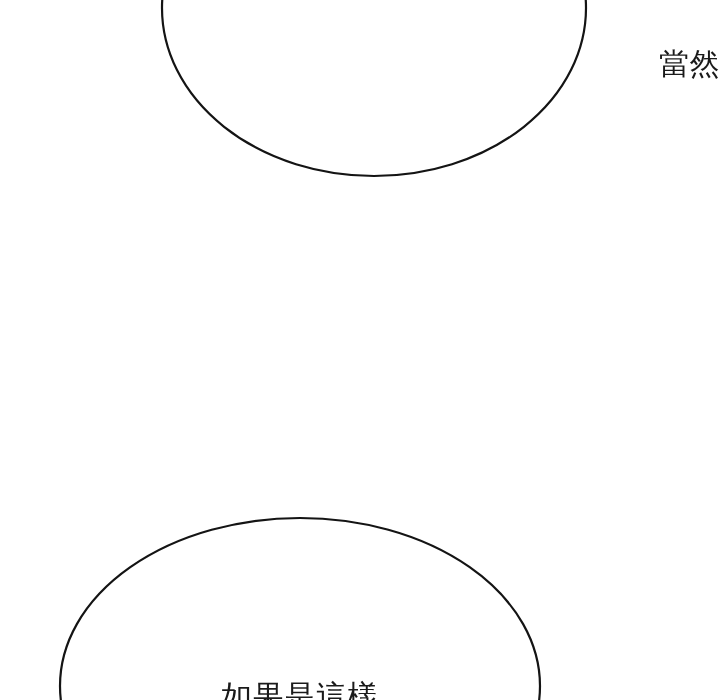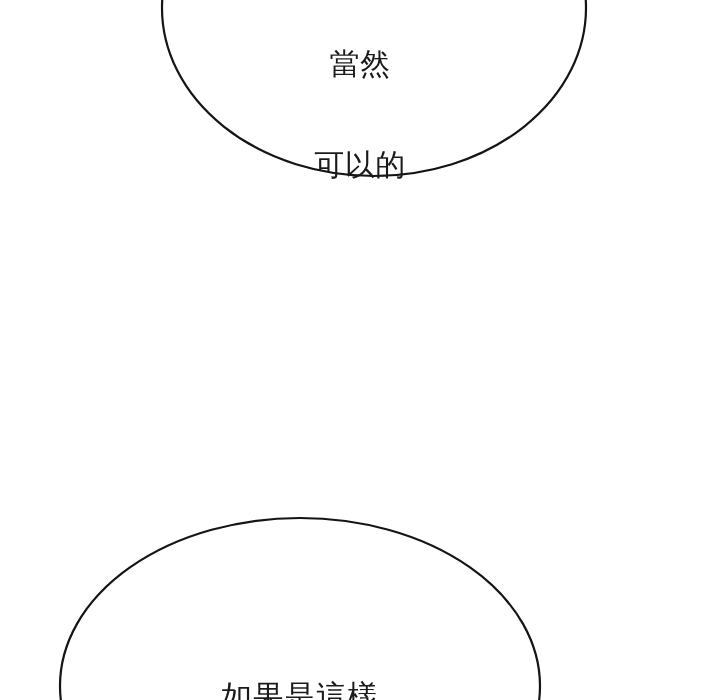--- a/index.html
+++ b/index.html
@@ -39,20 +39,21 @@
   }
   
   #bubble-top-text {
     left: 0;
     top: -20px;
     width: 720px;
     font-size: 30px;
   }
   #bubble-top-text .line {
     display: block;
+    text-align: right;
   }
   
   #bubble-bottom-text {
     left: 0;
     top: 611px;
     width: 600px;
     font-size: 31px;
   }
   #bubble-bottom-text .line {
     display: block;
@@ -65,21 +66,20 @@
 
   <svg class="bubble-layer" viewBox="0 0 720 700" width="720" height="700" xmlns="http://www.w3.org/2000/svg">
 
     <ellipse cx="374" cy="8" rx="212" ry="168" fill="#ffffff" stroke="#141414" stroke-width="2.2"></ellipse>
 
     <ellipse cx="300" cy="686" rx="240" ry="168" fill="#ffffff" stroke="#141414" stroke-width="2.2"></ellipse>
   </svg>
 
   <div id="bubble-top-text" class="bubble-text">
     <span class="line">當然</span>
-    <span class="line">可以的</span>
   </div>
 
   <div id="bubble-bottom-text" class="bubble-text">
     <span class="line">如果是這樣</span>
     
   </div>
 
 </div>
 
 </body></html>

